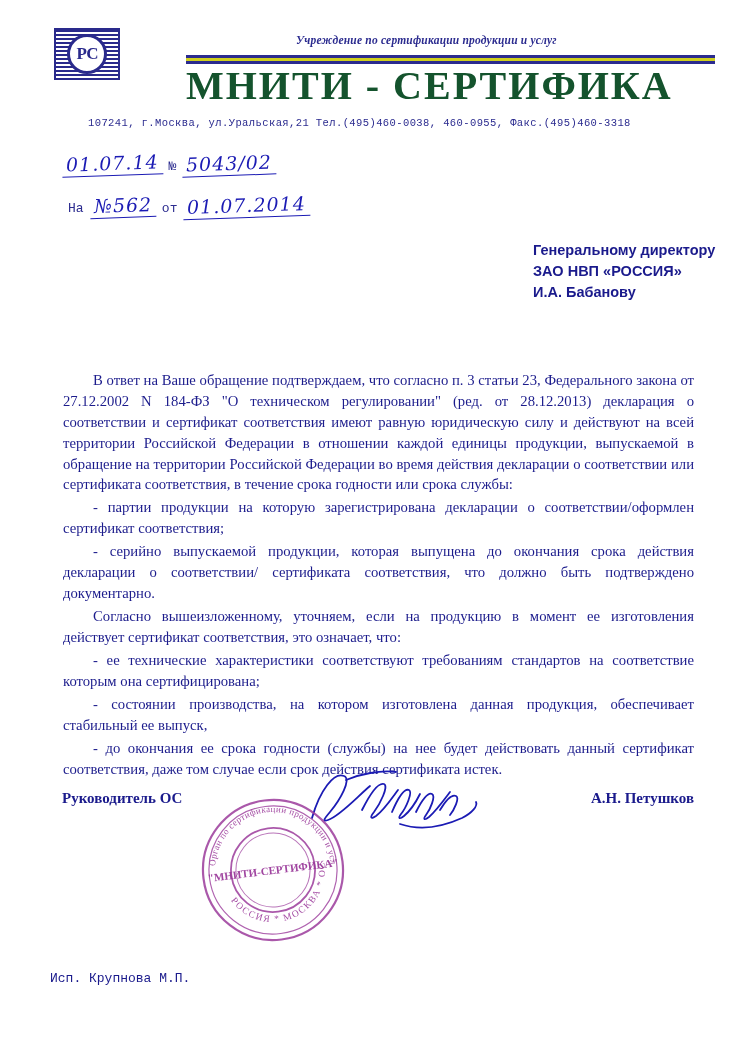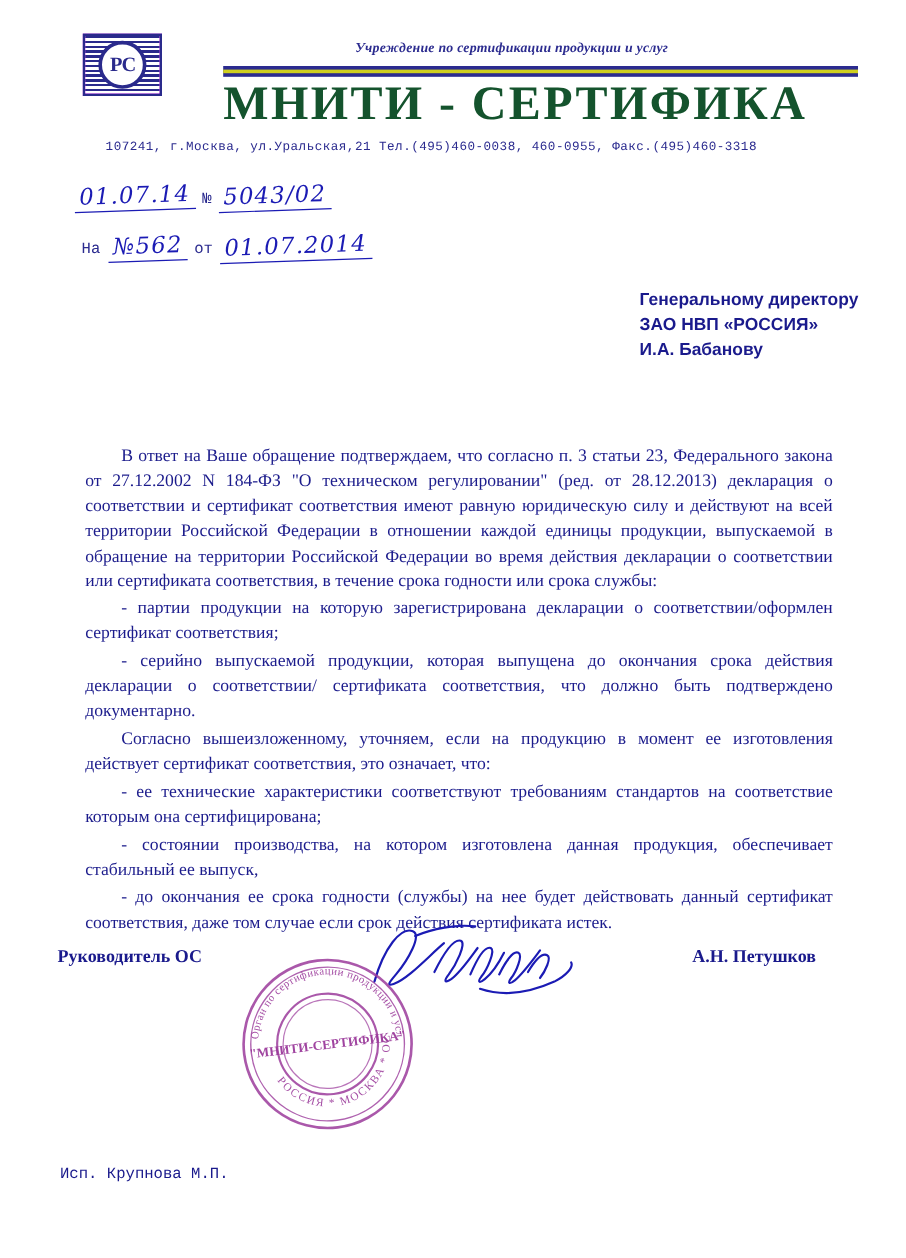--- a/index.html
+++ b/index.html
@@ -25,21 +25,21 @@
 
   
   .letterhead {
     position: absolute;
     left: 0; top: 0;
     width: 755px;
     height: 145px;
   }
   .logo-box {
     position: absolute;
-    left: 69px;
+    left: 54px;
     top: 28px;
     width: 62px;
     height: 48px;
     border: 2px solid #2a2a8c;
     background: #d946ef;
     overflow: hidden;
   }
   .logo-stripes {
     position: absolute;
     left: 0; top: 0;
@@ -183,28 +183,28 @@
     left: 62px;
     top: 370px;
     width: 632px;
     font-family: "Liberation Serif", serif;
     font-size: 14.7px;
     line-height: 1.42;
     color: #1c1c8c;
     text-align: justify;
   }
   .body-text p {
-    margin: 0 0 0.15em 9px;
+    margin: 0 0 0.15em 1px;
     text-indent: 30px;
   }
 
   
   .sig-row {
     position: absolute;
-    left: 48px;
+    left: 62px;
     top: 790px;
     width: 632px;
     height: 30px;
   }
   .sig-title {
     position: absolute;
     left: 0;
     top: 0;
     font-family: "Liberation Serif", serif;
     font-size: 15px;

